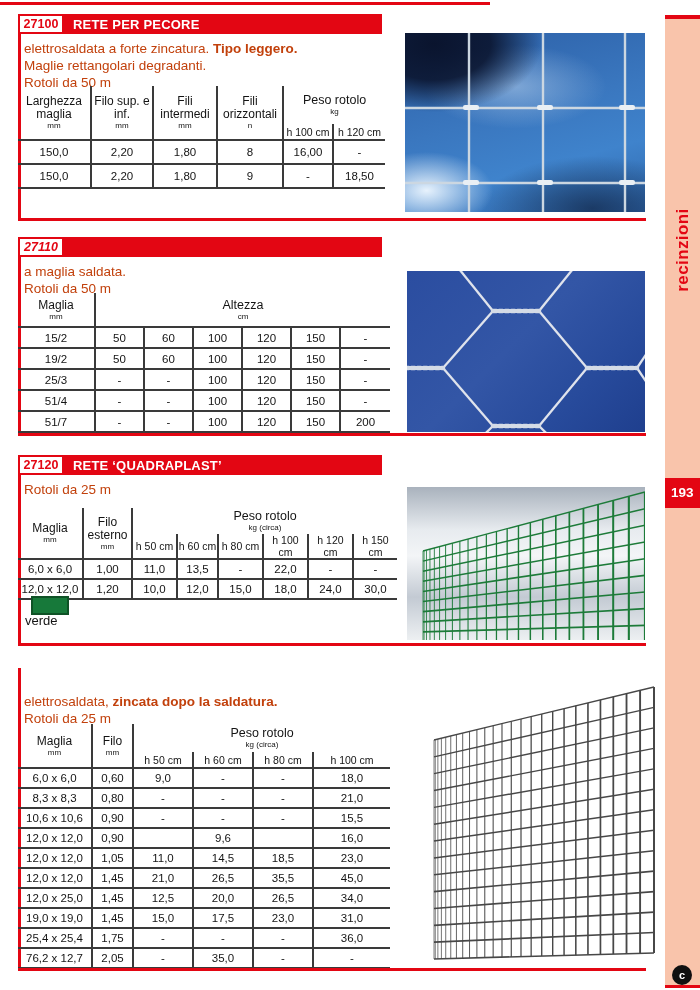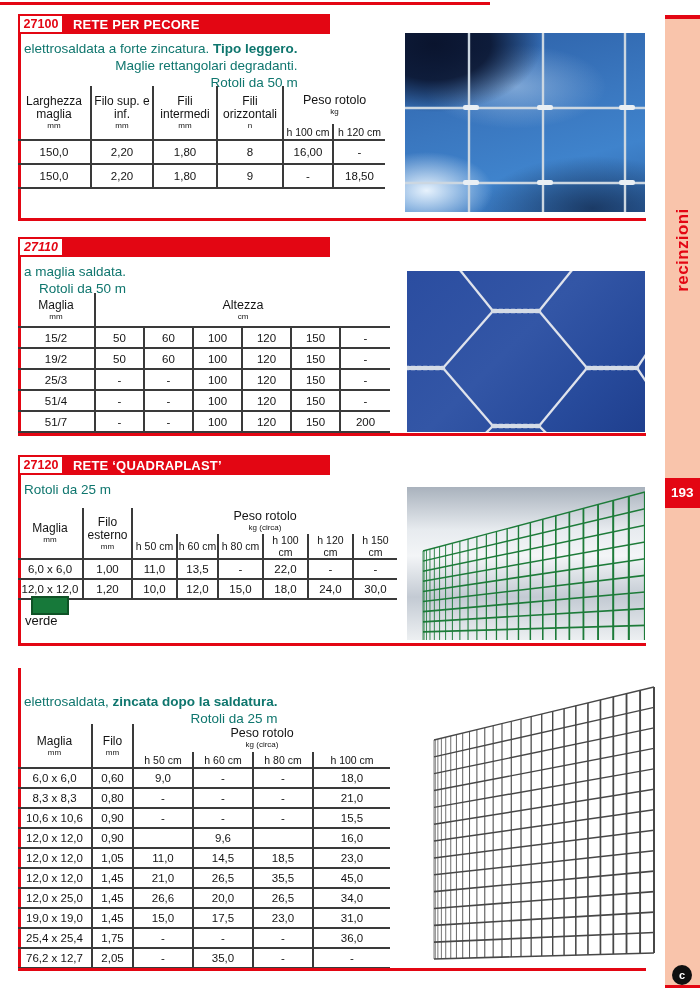--- a/index.html
+++ b/index.html
@@ -6,28 +6,28 @@
   .page{position:relative;width:700px;height:990px;background:#fff;overflow:hidden;
         font-family:"Liberation Sans",sans-serif;color:#141414;}
 
   
   .topline,.sec-bottom,.sec-edge,.side-cap,.side-bottom{position:absolute;background:#e30613;}
   .topline{left:0;top:2px;width:490px;height:3px;}
   .sec-edge{width:3px;left:18px;}
   .sec-bottom{left:18px;width:628px;height:3px;}
 
   
-  .hdr{position:absolute;left:18px;width:312px;height:20px;background:#e30613;}
+  .hdr{position:absolute;left:18px;width:364px;height:20px;background:#e30613;}
   .hdr .code-box{position:absolute;left:2px;top:2px;width:42px;height:16px;background:#fff;
        color:#e30613;font-weight:bold;font-size:12.5px;display:flex;align-items:center;justify-content:center;}
   .hdr .title{position:absolute;left:55px;top:0;height:20px;display:flex;align-items:center;
        color:#fff;font-weight:bold;font-size:13px;letter-spacing:.2px;white-space:nowrap;}
 
   
-  .desc{position:absolute;font-size:13.5px;line-height:17px;color:#0f766e;text-align:right;}
+  .desc{position:absolute;font-size:13.5px;line-height:17px;color:#c2410c;}
   .desc b{font-weight:bold;}
 
   
   .ptable{position:absolute;}
   .ptable table{border-collapse:collapse;table-layout:fixed;}
   .ptable th,.ptable td{padding:0;margin:0;text-align:center;vertical-align:middle;font-weight:normal;}
   .ptable td{font-size:11.5px;border-top:2px solid #3a3a3a;}
   .ptable td+td{border-left:2px solid #3a3a3a;}
   .ptable tbody tr:last-child td{border-bottom:2px solid #3a3a3a;}
   .ptable th.hc+th.hc,.ptable th.gc,.ptable th.sc{border-left:2px solid #3a3a3a;}
@@ -463,21 +463,21 @@
             <td>12,0 x 12,0</td>
             <td>1,45</td>
             <td>21,0</td>
             <td>26,5</td>
             <td>35,5</td>
             <td>45,0</td>
           </tr>
           <tr>
             <td>12,0 x 25,0</td>
             <td>1,45</td>
-            <td>26,6</td>
+            <td>12,5</td>
             <td>20,0</td>
             <td>26,5</td>
             <td>34,0</td>
           </tr>
           <tr>
             <td>19,0 x 19,0</td>
             <td>1,45</td>
             <td>15,0</td>
             <td>17,5</td>
             <td>23,0</td>

